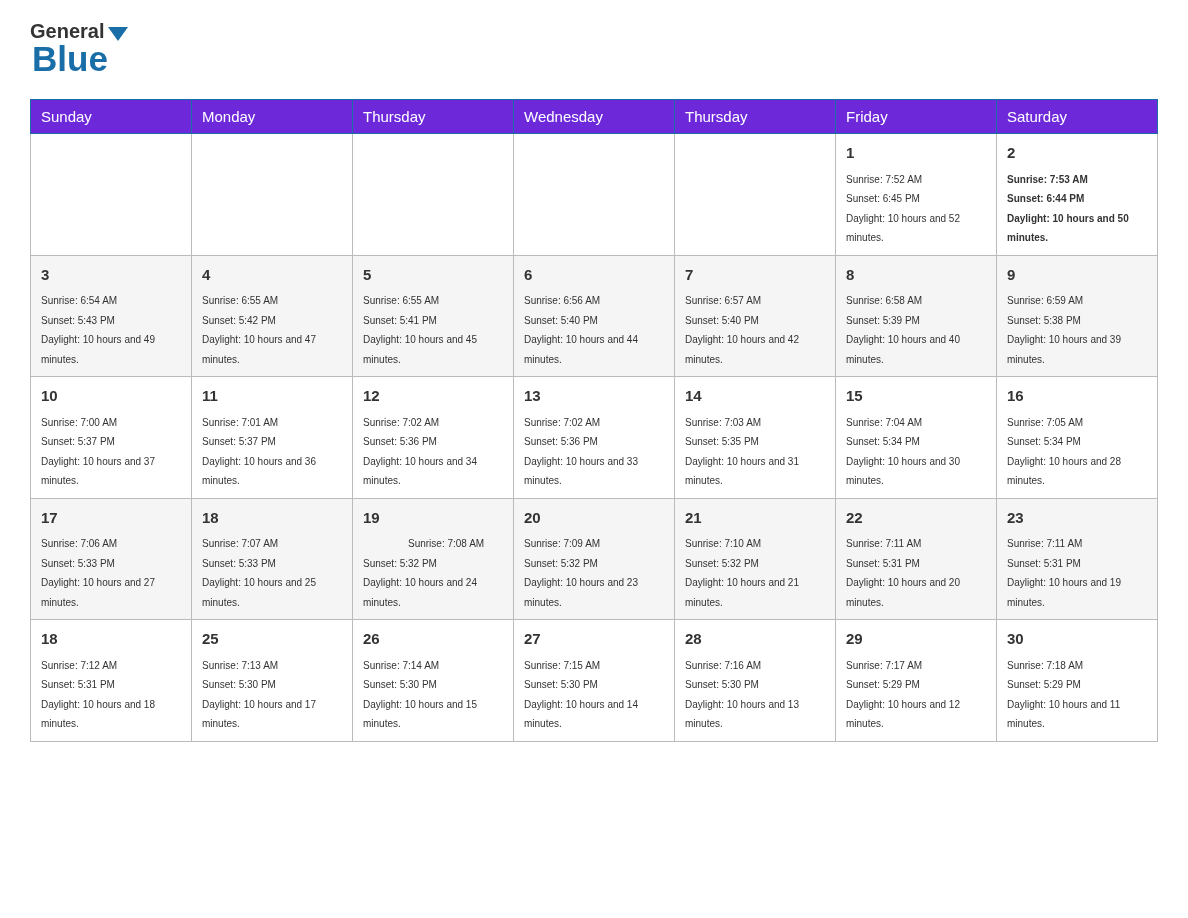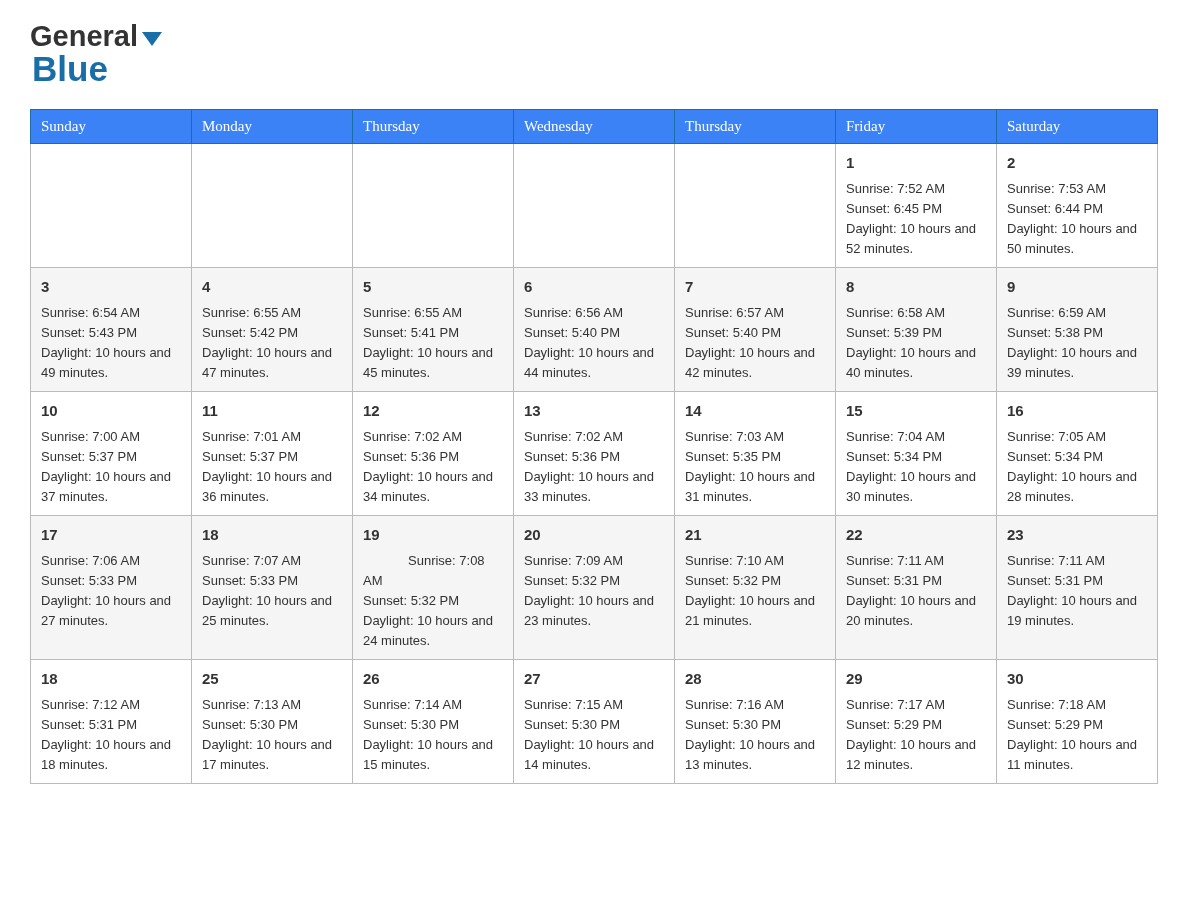--- a/index.html
+++ b/index.html
@@ -14,21 +14,21 @@
       justify-content: space-between;
       align-items: flex-start;
       margin-bottom: 20px;
     }
     .logo {
       display: flex;
       flex-direction: column;
       align-items: flex-start;
     }
     .logo-general {
-      font-size: 29px;
+      font-size: 20px;
       font-weight: bold;
       color: #333;
       display: flex;
       align-items: center;
     }
     .logo-general .arrow {
       display: inline-block;
       width: 0;
       height: 0;
       border-left: 10px solid transparent;
@@ -57,28 +57,27 @@
       font-size: 18px;
       color: #555;
       margin-top: 4px;
     }
     .calendar {
       width: 100%;
       border-collapse: collapse;
       border: 1px solid #999;
     }
     .calendar th {
-      background-color: #3b82f6;
+      background-color: #6d28d9;
       color: #fff;
       text-align: left;
       padding: 8px 10px;
       font-size: 15px;
       font-weight: normal;
       border: 1px solid #1a6ea8;
-      font-family: Liberation Serif, serif;
     }
     .calendar td {
       vertical-align: top;
       padding: 8px 10px;
       border: 1px solid #bbb;
       width: calc(100% / 7);
       min-height: 100px;
       font-size: 13px;
       color: #333;
       line-height: 1.5;
@@ -89,21 +88,21 @@
     .calendar tr:nth-child(odd) td {
       background-color: #fff;
     }
     .day-num {
       font-size: 15px;
       font-weight: bold;
       display: block;
       margin-bottom: 4px;
     }
     .day-info {
-      font-size: 13px;
+      font-size: 10px;
       color: #333;
       line-height: 1.55;
     }
     .empty-cell {
       background-color: #f9f9f9;
     }
   </style>
 </head>
 <body>
 
@@ -132,21 +131,21 @@
   <tbody id="calendar-body">
   <tr>
         <td class="empty-cell"></td>
         <td class="empty-cell"></td>
         <td class="empty-cell"></td>
         <td class="empty-cell"></td>
         <td class="empty-cell"></td>
         <td><span class="day-num">1</span><span class="day-info" style="white-space: pre-line;">Sunrise: 7:52 AM
 Sunset: 6:45 PM
 Daylight: 10 hours and 52 minutes.</span></td>
-        <td><span class="day-num">2</span><span class="day-info" style="white-space: pre-line;">Sunrise: 7:53 AM
+        <td><span class="day-num">2</span><span class="day-info" style="white-space: pre-line; font-weight: bold;">Sunrise: 7:53 AM
 Sunset: 6:44 PM
 Daylight: 10 hours and 50 minutes.</span></td>
       </tr>
       <tr>
         <td><span class="day-num">3</span><span class="day-info" style="white-space: pre-line;">Sunrise: 6:54 AM
 Sunset: 5:43 PM
 Daylight: 10 hours and 49 minutes.</span></td>
         <td><span class="day-num">4</span><span class="day-info" style="white-space: pre-line;">Sunrise: 6:55 AM
 Sunset: 5:42 PM
 Daylight: 10 hours and 47 minutes.</span></td>

